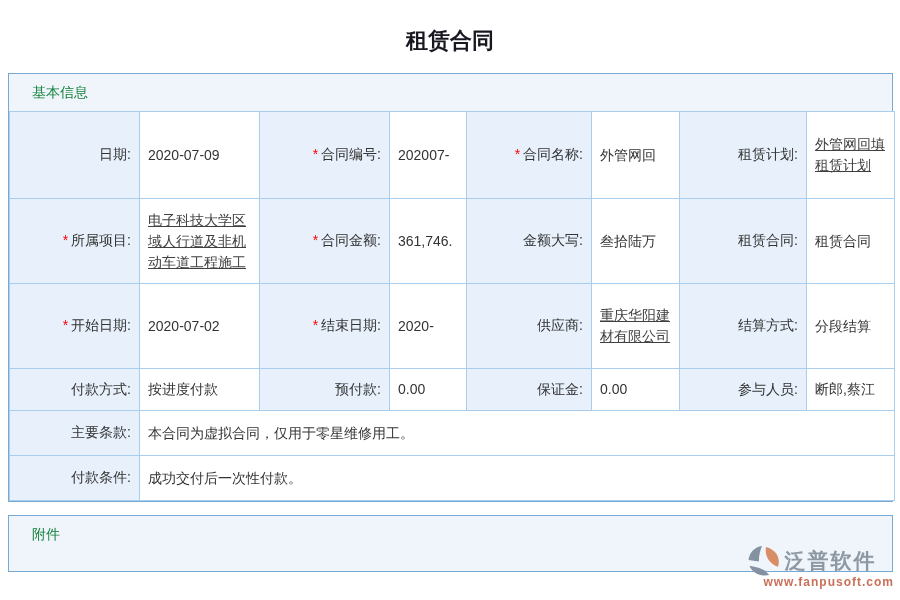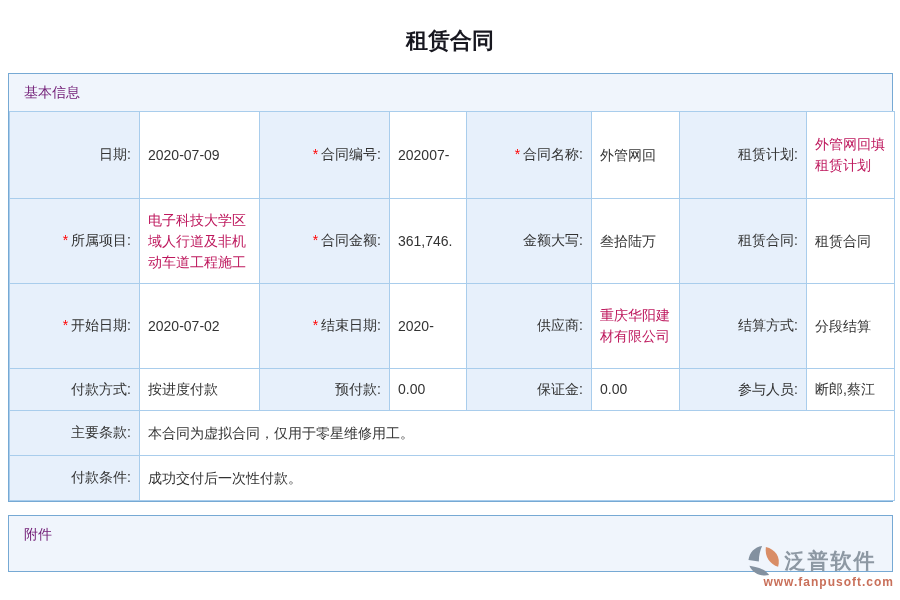--- a/index.html
+++ b/index.html
@@ -13,40 +13,40 @@
     margin:0;padding:29px 0 0;text-align:center;
     font-size:22px;line-height:24px;font-weight:bold;color:#17171f;
   }
   .panel{
     margin:20px 7px 0 8px;
     border:1px solid #76a9d4;
     background:#fff;
   }
   .panel-header{
     background:#f0f5fc;height:37px;line-height:37px;
-    padding:0 15px;font-size:14px;color:#701a75;
+    padding:0 23px;font-size:14px;color:#15803d;
   }
   table.grid{
     width:100%;border-collapse:collapse;table-layout:fixed;
     border-top:1px solid #8fb8dd;
   }
   table.grid td{
     border:1px solid #a9cdec;vertical-align:middle;
     font-size:14px;overflow:hidden;
   }
   td.lbl{
     background:#e7f0fb;text-align:right;
     padding:4px 8px 4px 0;color:#333;
   }
   td.val{
     background:#fff;text-align:left;
     padding:4px 6px 4px 8px;line-height:1.5;
   }
   .req{color:#ff0000;margin-right:3px;}
-  a.cell-link{color:#be185d;cursor:pointer;}
+  a.cell-link{color:#404040;text-decoration:underline;cursor:pointer;}
   tr.h87{height:87px;} tr.h85{height:85px;} tr.h42{height:42px;}
   tr.h43{height:43px;} tr.h45{height:45px;}
   .attach-panel{
     margin:13px 7px 0 8px;
     border:1px solid #76a9d4;
     background:#f0f5fc;height:55px;
   }
   .attach-panel .panel-header{background:transparent;}
   .watermark{
     position:absolute;top:545px;right:6px;z-index:5;

